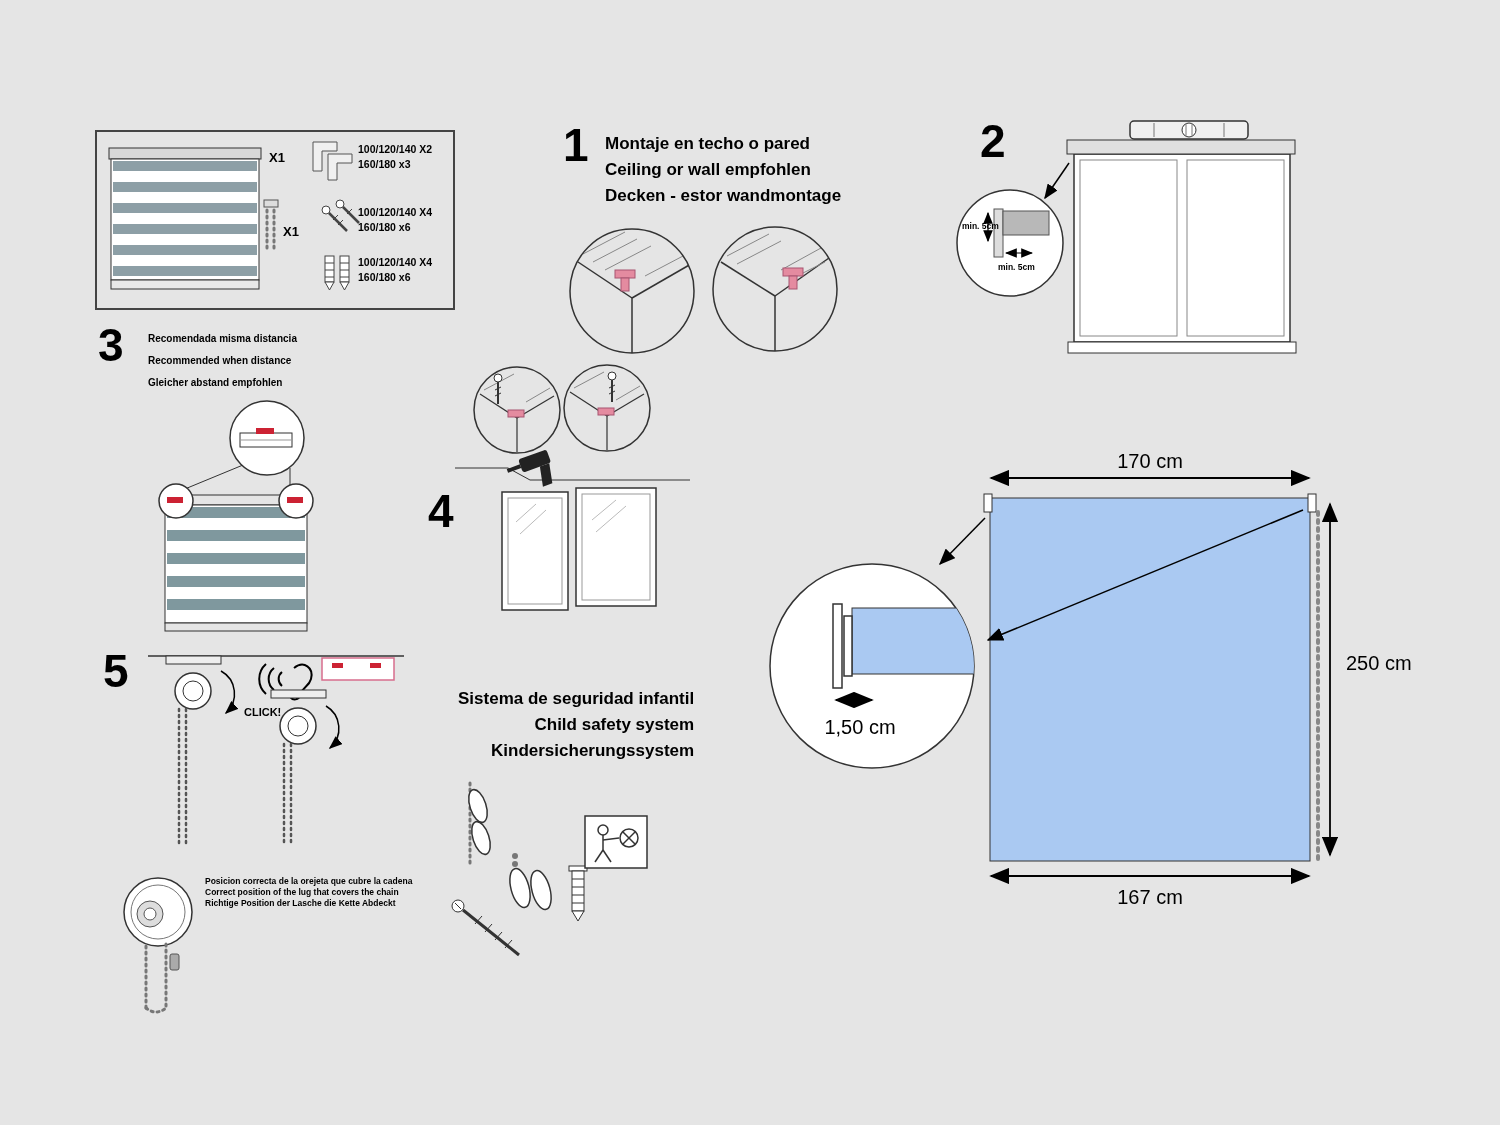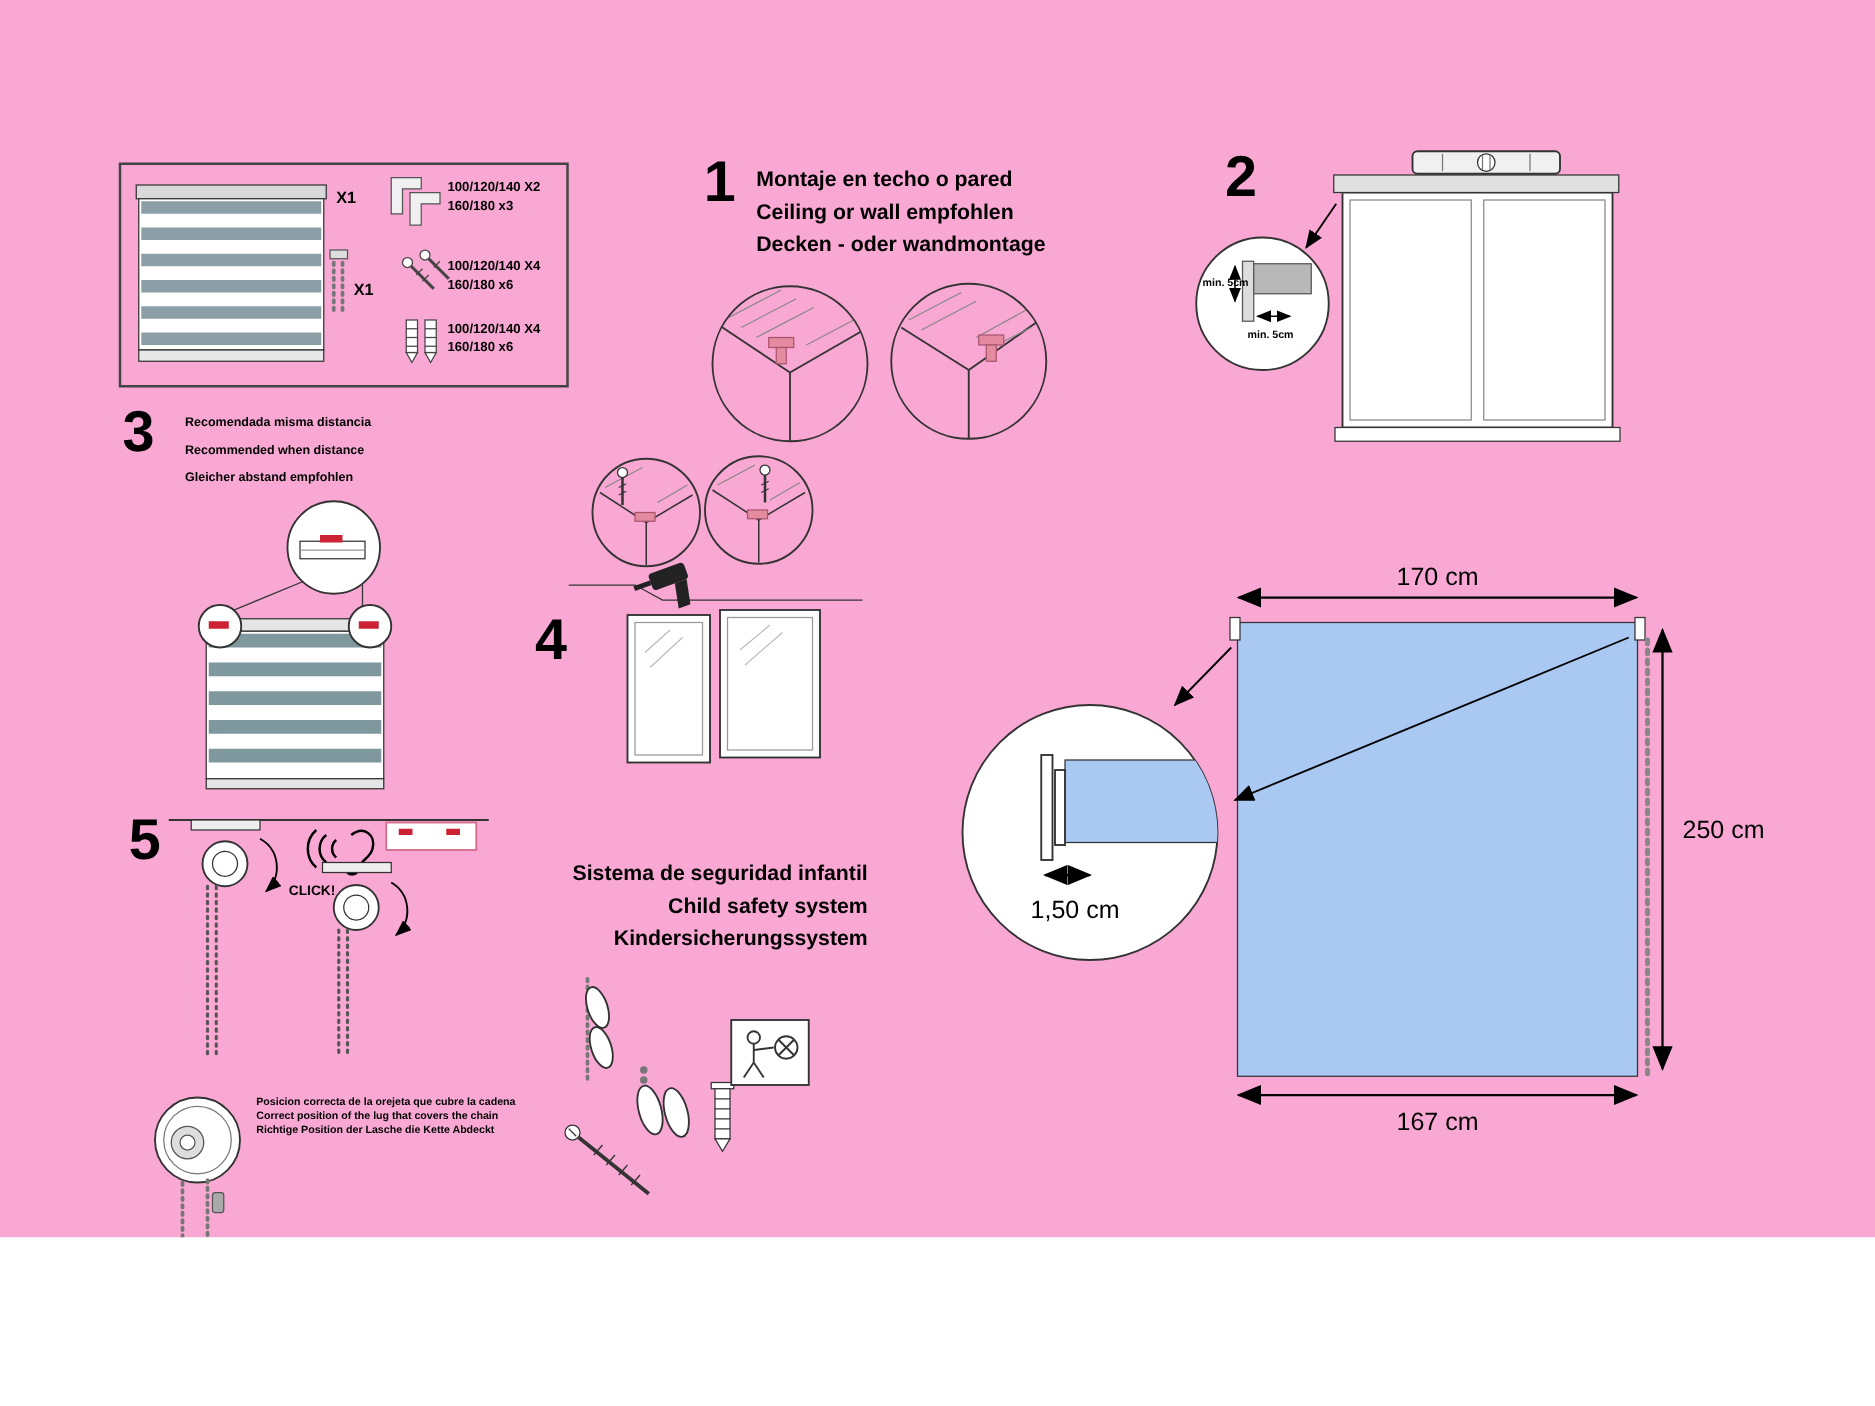--- a/index.html
+++ b/index.html
@@ -1,16 +1,16 @@
 <!DOCTYPE html>
 <html><head>
 <meta charset="utf-8">
 <style>
   html,body{margin:0;padding:0;background:#fff;}
-  .sheet{position:relative;width:1500px;height:990px;background:#f9a8d4;
+  .sheet{position:relative;width:1500px;height:1125px;background:#e5e5e5;
          font-family:"Liberation Sans",sans-serif;color:#000;overflow:hidden;}
   .abs{position:absolute;}
   .stepnum{font-size:46px;font-weight:bold;line-height:1;}
   .h3{font-size:17px;font-weight:bold;line-height:26px;white-space:nowrap;}
   .h3s{font-size:10px;font-weight:bold;line-height:22px;white-space:nowrap;}
   .tiny{font-size:8.5px;font-weight:bold;line-height:11px;white-space:nowrap;}
   svg{display:block;overflow:visible;}
   svg text{font-family:"Liberation Sans",sans-serif;}
 </style>
 </head>
@@ -74,21 +74,21 @@
       </g>
       <text x="261" y="134" font-size="10.5" font-weight="bold">100/120/140 X4</text>
       <text x="261" y="149" font-size="10.5" font-weight="bold">160/180 x6</text>
     </svg>
   </div>
 
   <div class="abs stepnum" style="left:563px;top:122px;">1</div>
   <div class="abs" style="left:605px;top:131px;">
     <div class="h3">Montaje en techo o pared</div>
     <div class="h3">Ceiling or wall empfohlen</div>
-    <div class="h3">Decken - oder wandmontage</div>
+    <div class="h3">Decken - estor wandmontage</div>
   </div>
   <div class="abs" style="left:555px;top:218px;">
     <svg width="295" height="150" viewBox="0 0 295 150">
       <defs>
         <clipPath id="s1c1">
             <circle cx="77" cy="73" r="62"></circle>
           </clipPath>
         <clipPath id="s1c2">
             <circle cx="220" cy="71" r="62"></circle>
           </clipPath>
@@ -265,21 +265,21 @@
           <line x1="70" y1="172" x2="96" y2="148" stroke="#bbb"></line>
         <rect x="126" y="126" width="80" height="118" fill="#fff" stroke="#333" stroke-width="1.5"></rect>
         <rect x="132" y="132" width="68" height="106" fill="#fff" stroke="#999"></rect>
         <line x1="142" y1="158" x2="166" y2="138" stroke="#bbb"></line>
           <line x1="146" y1="170" x2="176" y2="144" stroke="#bbb"></line>
       </g>
     </svg>
   </div>
 
   <div class="abs stepnum" style="left:103px;top:648px;">5</div>
-  <div class="abs" style="left:133px;top:646px;">
+  <div class="abs" style="left:146px;top:646px;">
     <svg width="262" height="210" viewBox="0 0 262 210">
       <defs>
         <marker id="ah5" markerWidth="9" markerHeight="7" refX="8" refY="3.5" orient="auto">
             <path d="M0,0 L9,3.5 L0,7 z" fill="#000"></path>
           </marker>
       </defs>
       <line x1="2" y1="10" x2="258" y2="10" stroke="#333" stroke-width="1.5"></line>
 
       <g>
         <rect x="20" y="10" width="55" height="8" fill="#eee" stroke="#333"></rect>

